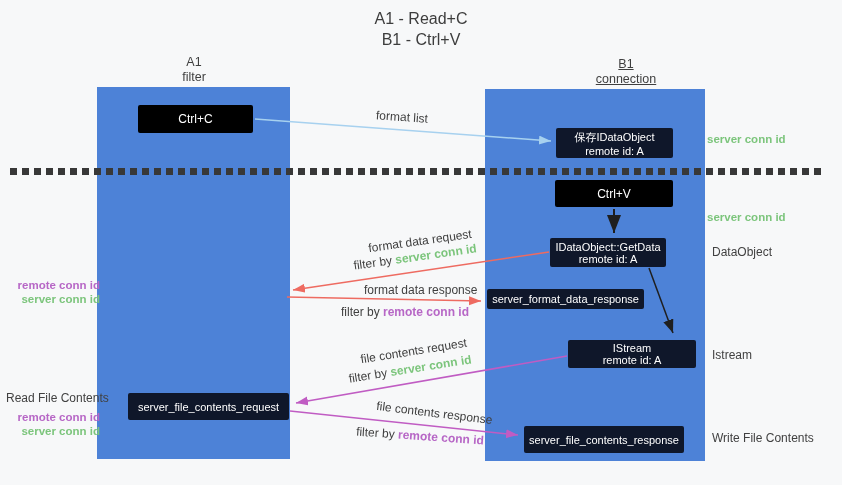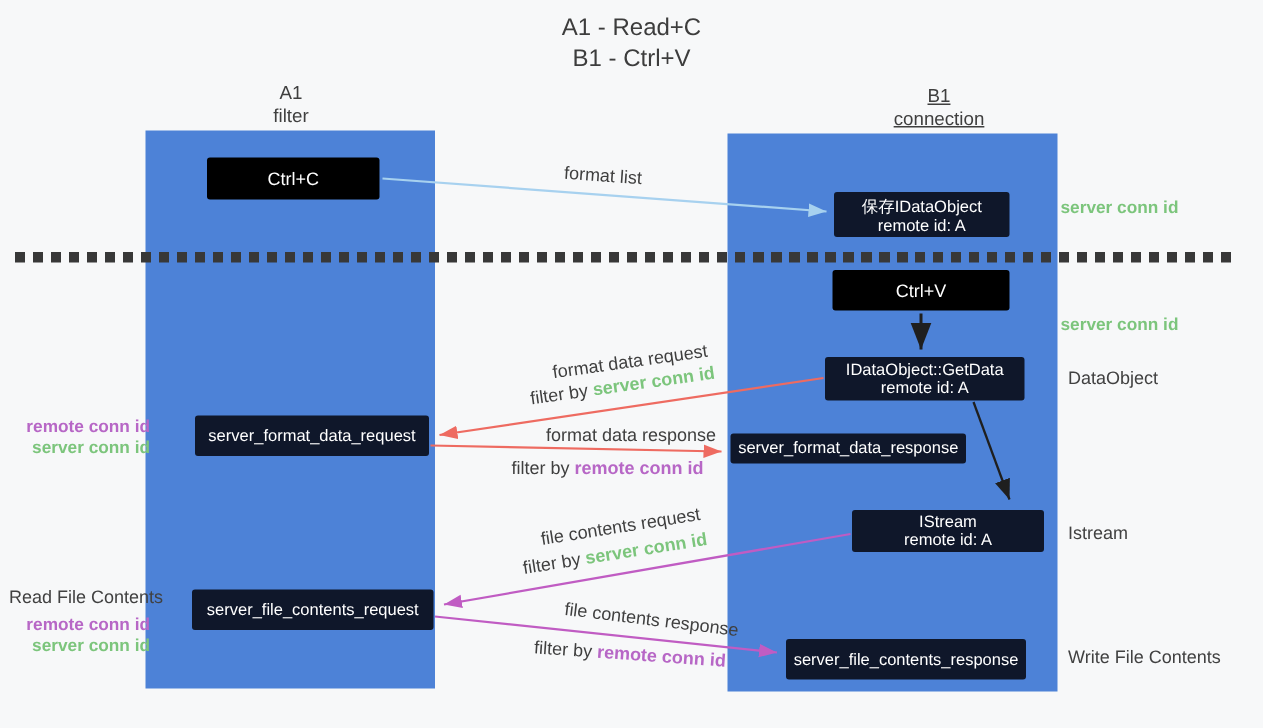--- a/index.html
+++ b/index.html
@@ -113,28 +113,25 @@
 
   <div class="abs node orange" style="left:556px;top:128px;width:117px;height:30px;">
     <span>保存IDataObject</span>
     <span class="l2">remote id: A</span>
   </div>
 
   <div class="abs node green" style="left:555px;top:180px;width:118px;height:27px;">
     <span>Ctrl+V</span>
   </div>
 
-  <div class="abs node orange" style="left:550px;top:238px;width:133px;height:29px;text-align:right;">
+  <div class="abs node orange" style="left:550px;top:238px;width:116px;height:29px;text-align:right;">
     <span>IDataObject::GetData</span>
     <span class="l2">remote id: A</span>
   </div>
 
-  <div class="abs node orange" style="left:130px;top:277px;width:156px;height:27px;">
-    <span>server_format_data_request</span>
-  </div>
 
   <div class="abs node orange" style="left:487px;top:289px;width:157px;height:20px;">
     <span>server_format_data_response</span>
   </div>
 
   <div class="abs node orange" style="left:568px;top:340px;width:128px;height:28px;">
     <span>IStream</span>
     <span class="l2">remote id: A</span>
   </div>
 

